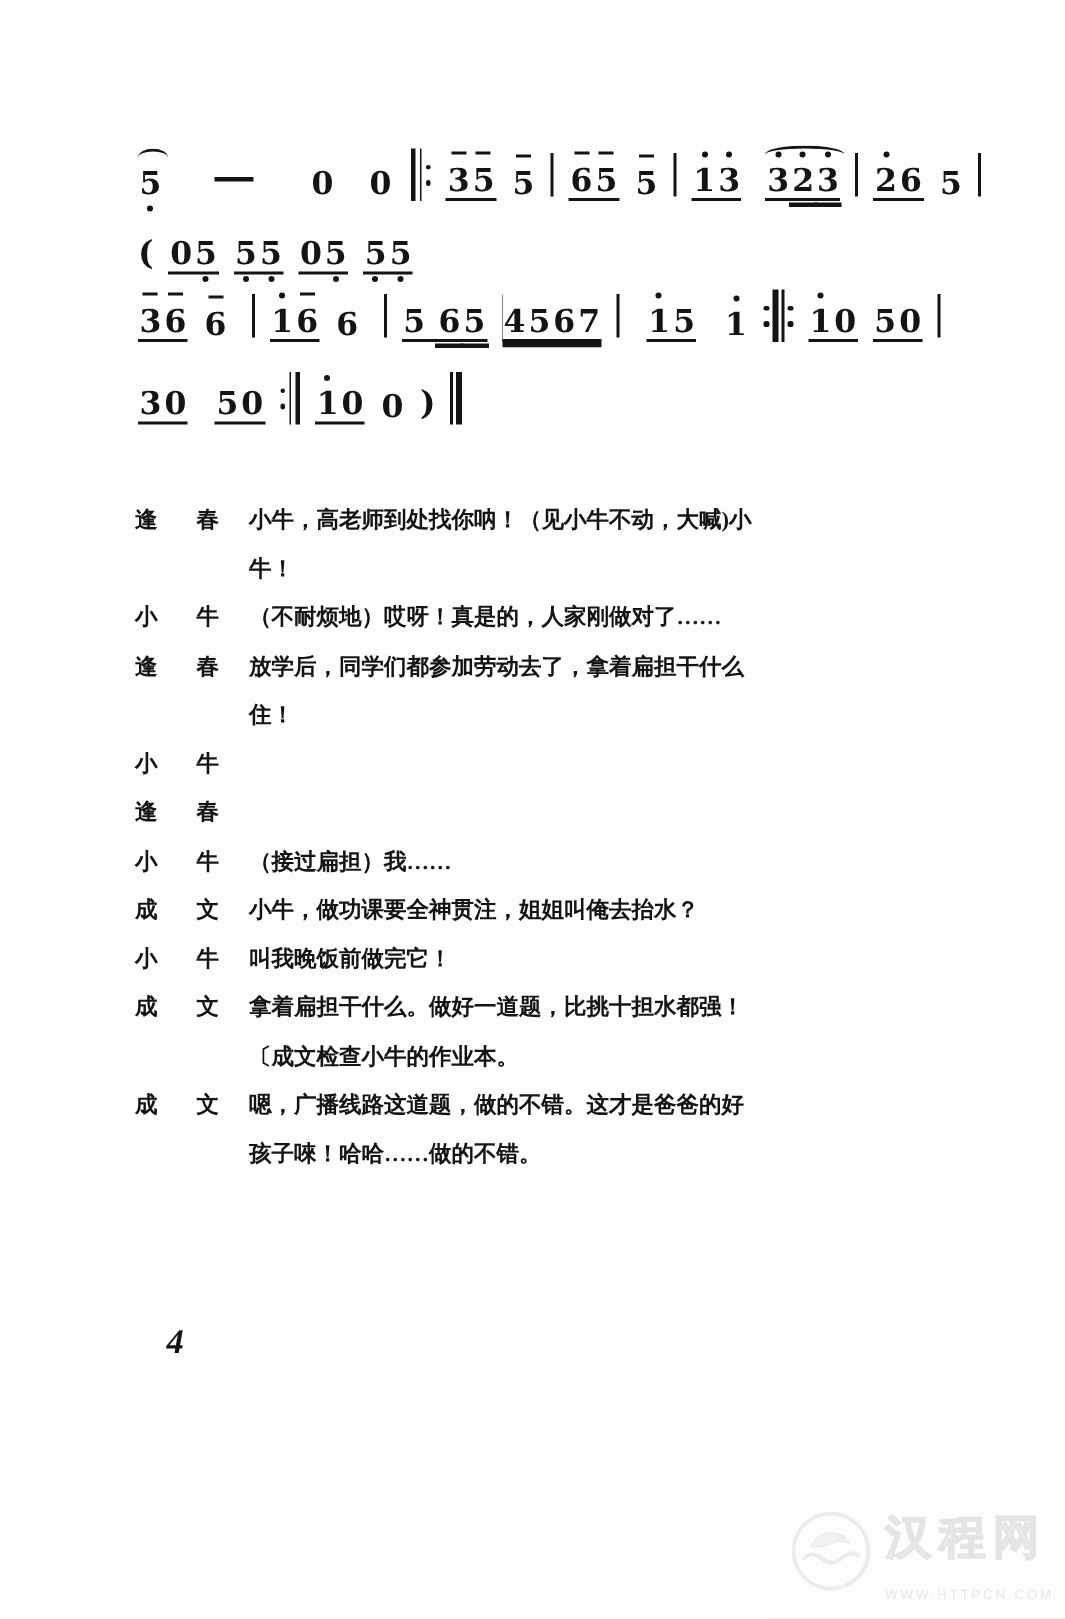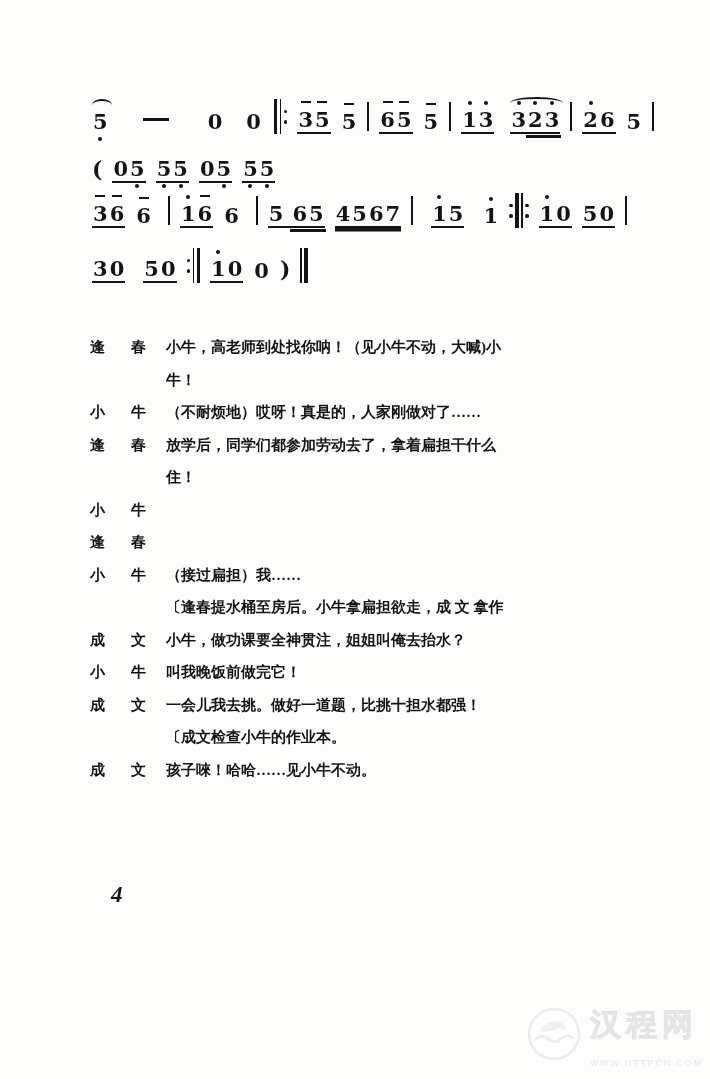--- a/index.html
+++ b/index.html
@@ -250,51 +250,51 @@
       </div>
       <div class="d-entry">
         <span class="d-speaker">小 牛</span>
         <div class="d-lines">
           <div class="d-line">（接过扁担）我……</div>
         </div>
       </div>
       <div class="d-entry">
         <span class="d-speaker"></span>
         <div class="d-lines">
-          <div class="d-line">〔逢春提水桶至房后。小牛拿扁担欲走，成 文 拿作</div>
         </div>
       </div>
       <div class="d-entry">
         <span class="d-speaker">成 文</span>
         <div class="d-lines">
           <div class="d-line">小牛，做功课要全神贯注，姐姐叫俺去抬水？</div>
         </div>
       </div>
       <div class="d-entry">
         <span class="d-speaker">小 牛</span>
         <div class="d-lines">
           <div class="d-line">叫我晚饭前做完它！</div>
         </div>
       </div>
       <div class="d-entry">
         <span class="d-speaker">成 文</span>
         <div class="d-lines">
-          <div class="d-line">一会儿我去挑。做好一道题，比挑十担水都强！</div>
+          <div class="d-line">拿着扁担干什么。做好一道题，比挑十担水都强！</div>
         </div>
       </div>
       <div class="d-entry">
         <span class="d-speaker"></span>
         <div class="d-lines">
           <div class="d-line">〔成文检查小牛的作业本。</div>
         </div>
       </div>
       <div class="d-entry">
         <span class="d-speaker">成 文</span>
         <div class="d-lines">
-          <div class="d-line">孩子唻！哈哈……见小牛不动。</div>
+          <div class="d-line">嗯，广播线路这道题，做的不错。这才是爸爸的好</div>
+          <div class="d-line">孩子唻！哈哈……做的不错。</div>
         </div>
       </div>
     </div>
 
   <div class="page-number">4</div>
 
   <div class="watermark">
     <svg width="54" height="54" viewBox="0 0 54 54">
       <circle cx="27" cy="27" r="25" fill="none" stroke="#ececec" stroke-width="2.5"></circle>
       <path d="M8 33 q6 -7 13 -1 q7 6 14 -1 q6 -5 11 0" fill="none" stroke="#ececec" stroke-width="2.5"></path>

